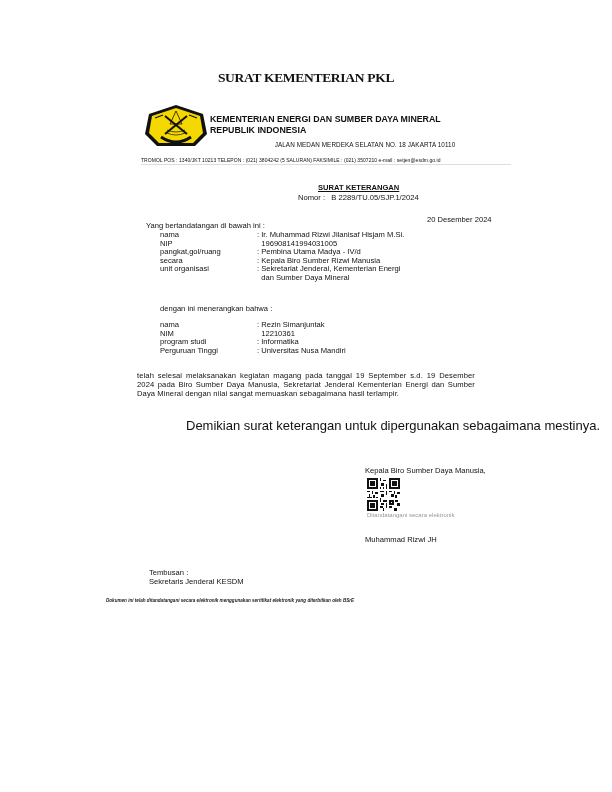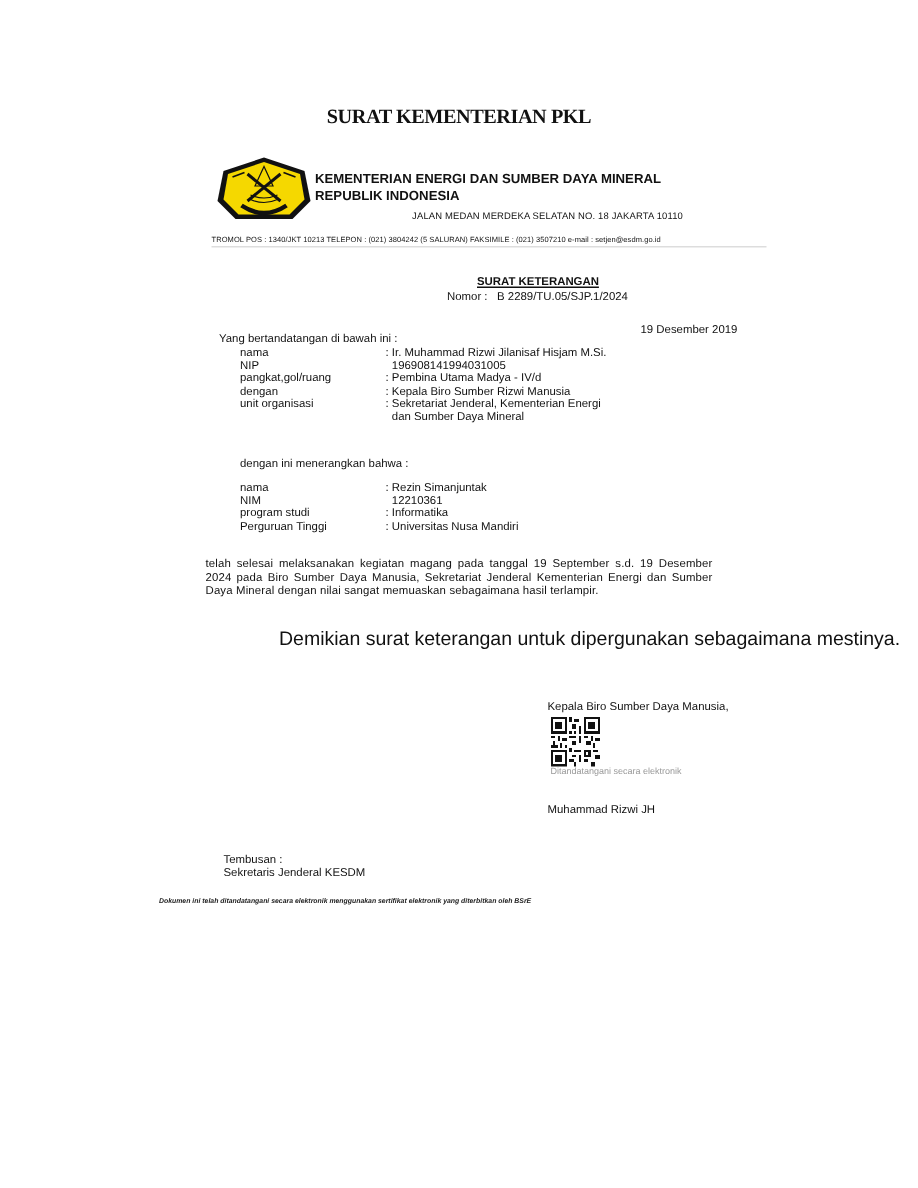--- a/index.html
+++ b/index.html
@@ -51,38 +51,38 @@
 
 <div class="abs org1">KEMENTERIAN ENERGI DAN SUMBER DAYA MINERAL</div>
 <div class="abs org2">REPUBLIK INDONESIA</div>
 <div class="abs addr">JALAN MEDAN MERDEKA SELATAN NO. 18 JAKARTA 10110</div>
 <div class="abs contact">TROMOL POS : 1340/JKT 10213 TELEPON : (021) 3804242 (5 SALURAN) FAKSIMILE : (021) 3507210 e-mail : setjen@esdm.go.id</div>
 <div class="abs hline"></div>
 
 <div class="abs sk-title">SURAT KETERANGAN</div>
 <div class="abs nomor"><span>Nomor :</span>   <span>B 2289/TU.05/SJP.1/2024</span></div>
 
-<div class="abs date">19 Desember 2019</div>
+<div class="abs date">20 Desember 2024</div>
 <div class="abs lead">Yang bertandatangan di bawah ini :</div>
 
 <div class="abs" style="left:160px; top:231px; width:300px; height:55px;">
   <div class="abs row" style="top:0; left:0; width:300px;">
       <span class="lbl">nama</span>
       <span class="val">: Ir. Muhammad Rizwi Jilanisaf Hisjam M.Si.</span>
     </div>
   <div class="abs row" style="top:8.6px; left:0; width:300px;">
       <span class="lbl">NIP</span>
       <span class="val" style="white-space:pre">  196908141994031005</span>
     </div>
   <div class="abs row" style="top:17.2px; left:0; width:300px;">
       <span class="lbl">pangkat,gol/ruang</span>
       <span class="val">: Pembina Utama Madya - IV/d</span>
     </div>
   <div class="abs row" style="top:25.8px; left:0; width:300px;">
-      <span class="lbl">dengan</span>
+      <span class="lbl">secara</span>
       <span class="val">: Kepala Biro Sumber Rizwi Manusia</span>
     </div>
   <div class="abs row" style="top:34.4px; left:0; width:300px;">
       <span class="lbl">unit organisasi</span>
       <span class="val">: Sekretariat Jenderal, Kementerian Energi</span>
     </div>
   <div class="abs row" style="top:43px; left:0; width:300px;">
       <span class="lbl"></span>
       <span class="val" style="white-space:pre">  dan Sumber Daya Mineral</span>
     </div>

